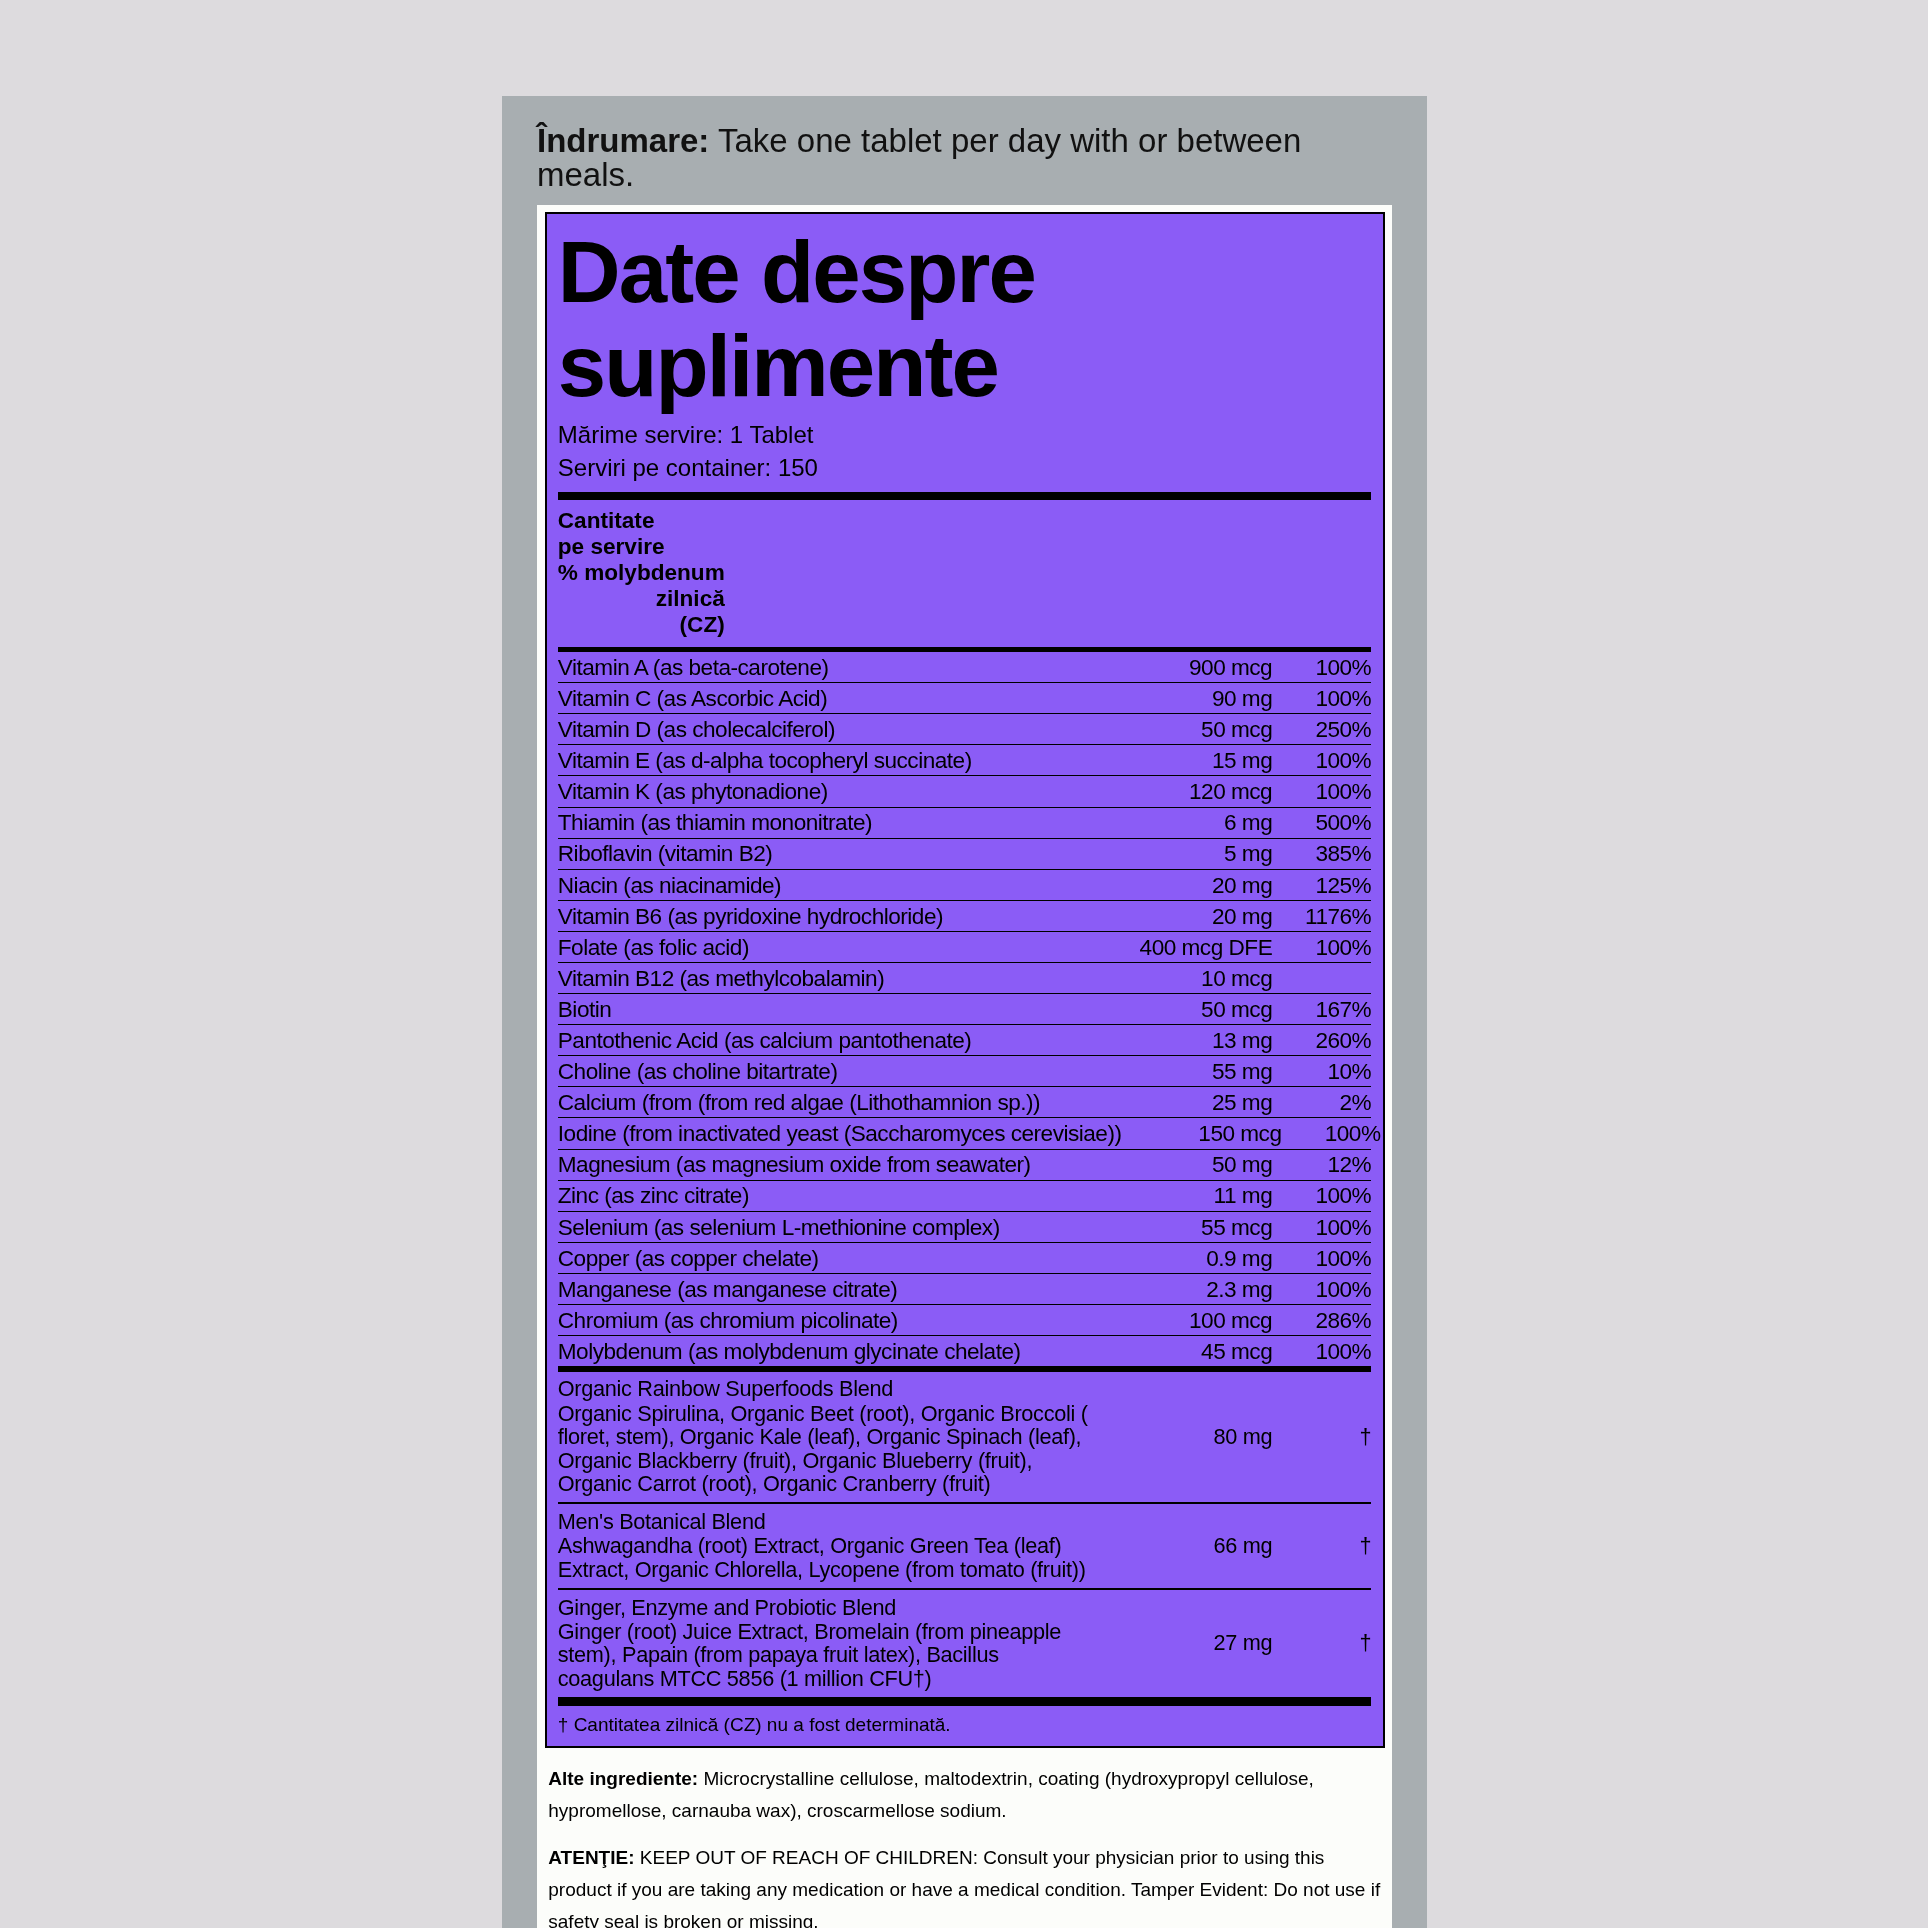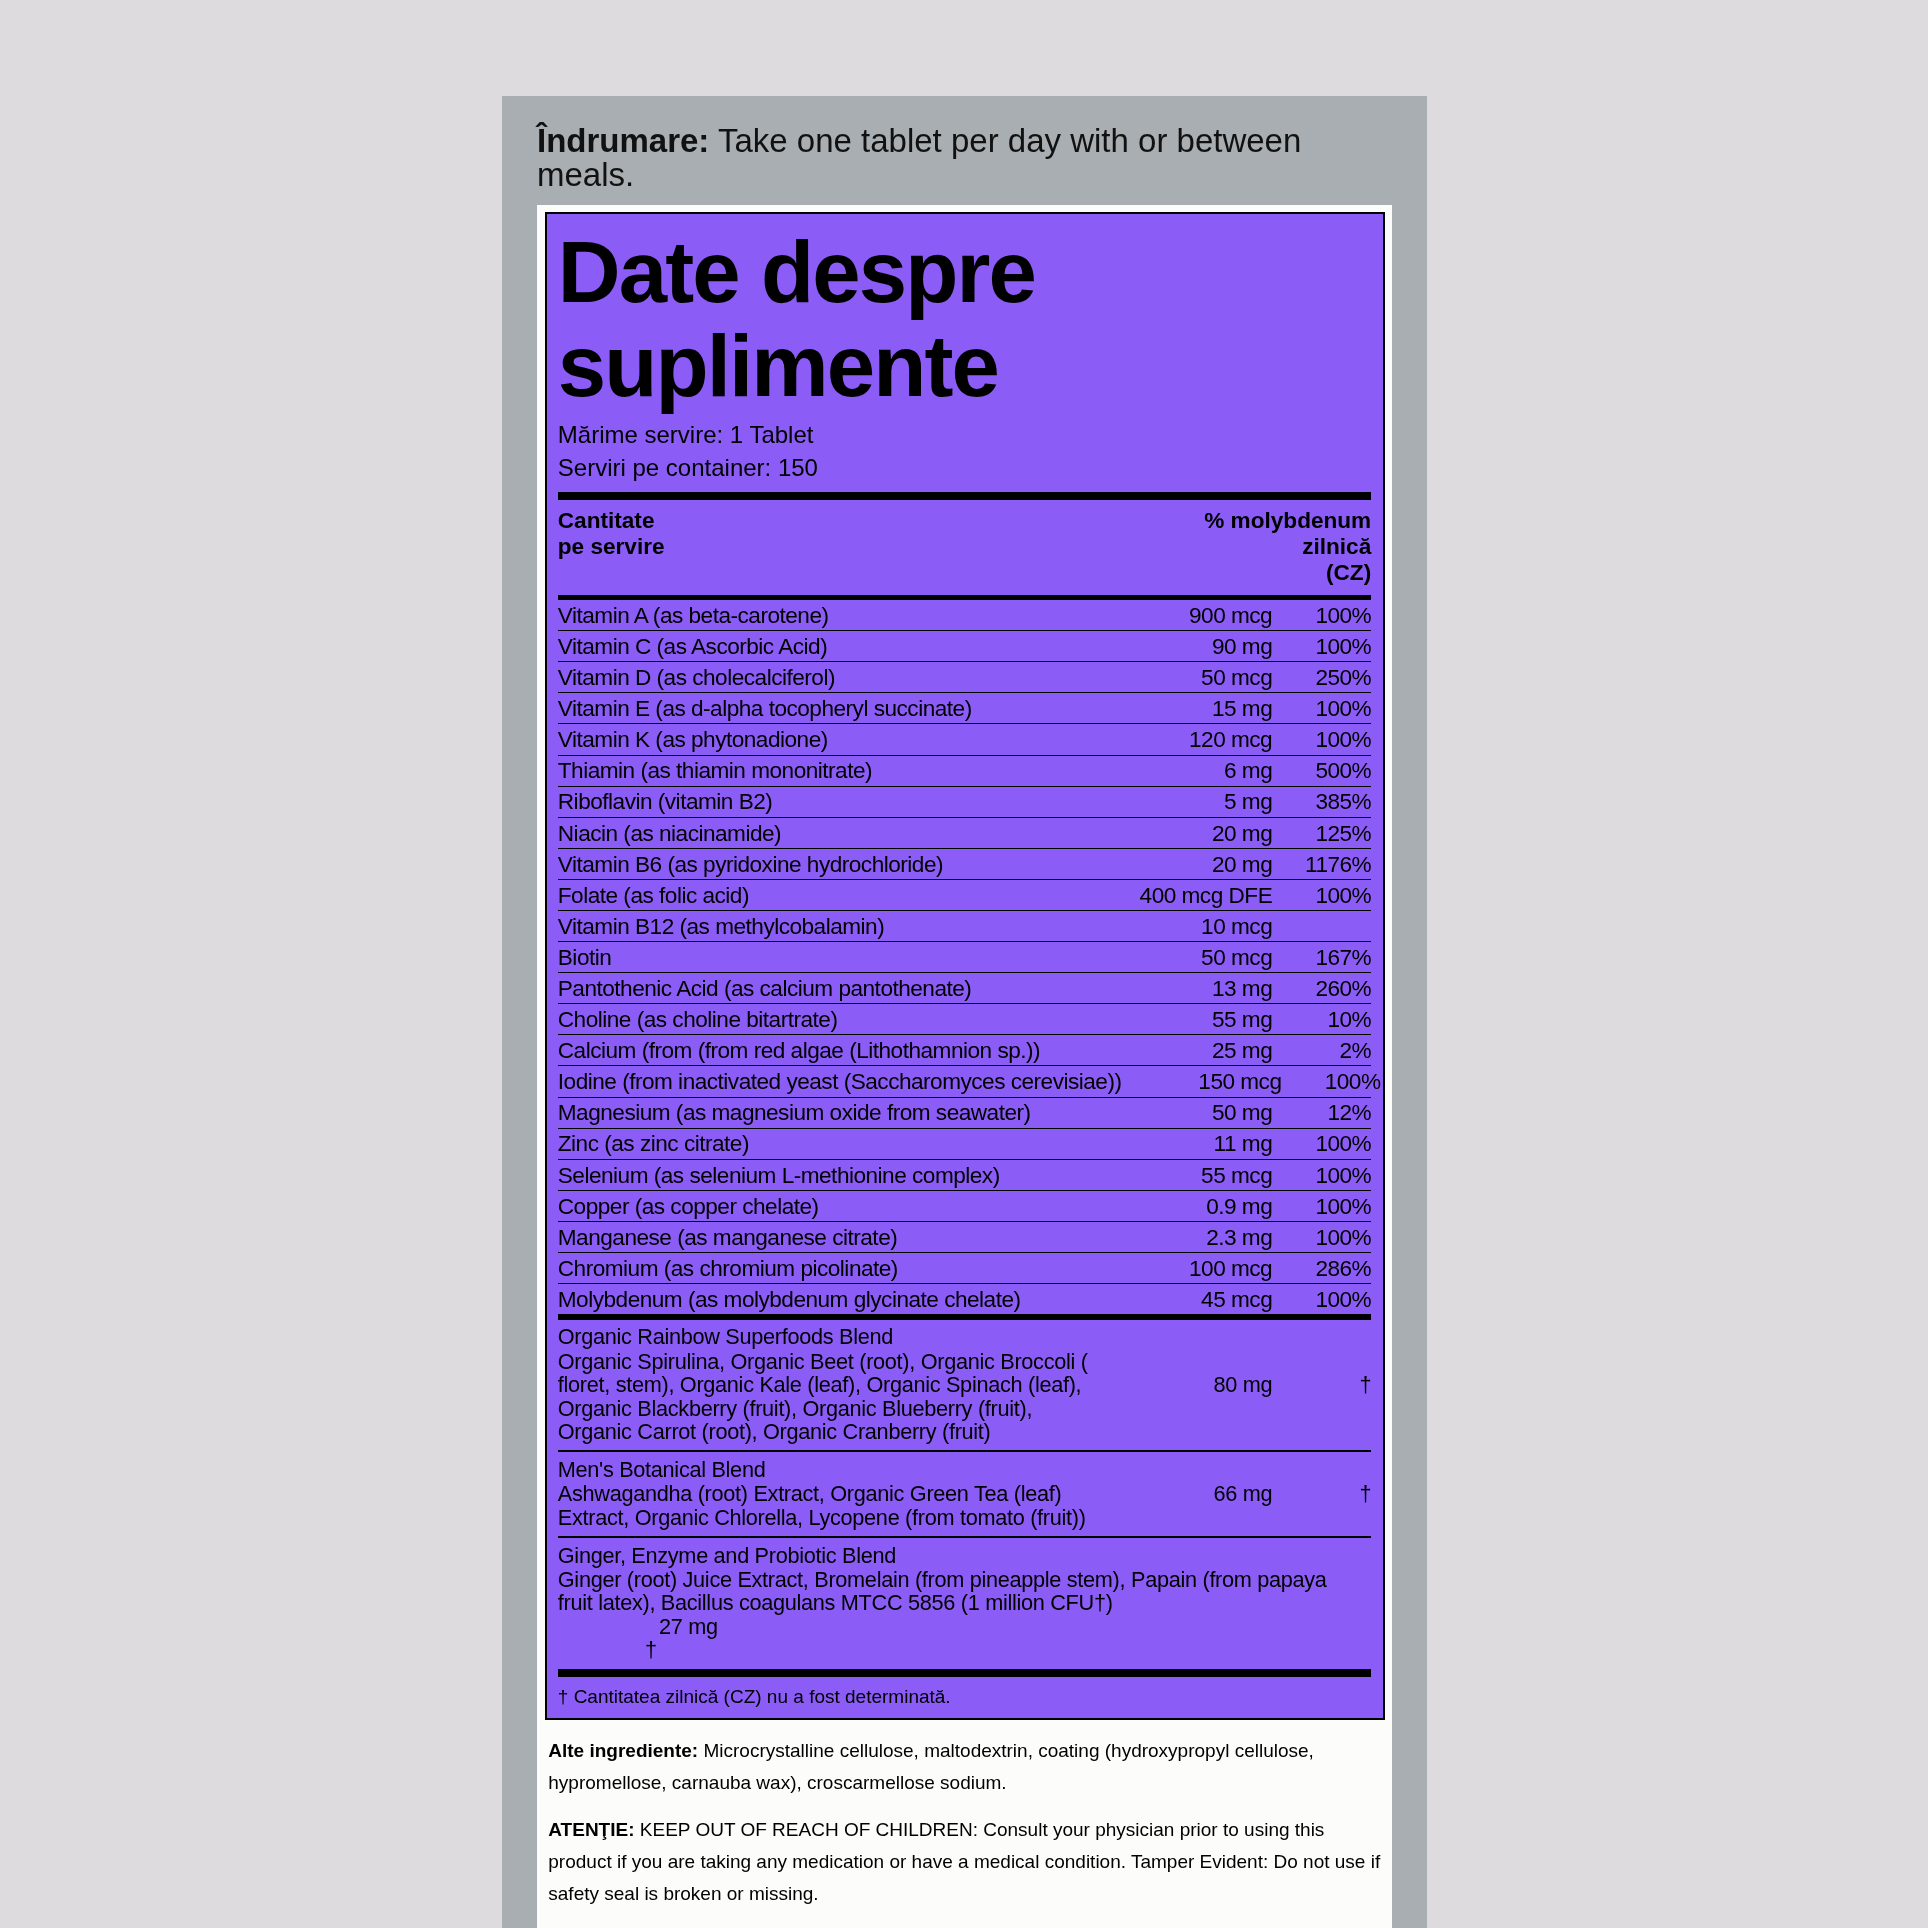--- a/index.html
+++ b/index.html
@@ -53,20 +53,21 @@
   .bar-5 { height: 4.7px; }
   .bar-6 { height: 5.6px; }
   .cols-header {
     display: flex;
     justify-content: space-between;
     align-items: flex-start;
     font-weight: bold;
     font-size: 22.6px;
     line-height: 26px;
     padding: 7.5px 0 9.4px 0;
+    flex-direction: column;
   }
   .cols-header .right { text-align: right; }
   .rows .row {
     display: flex;
     align-items: flex-end;
     border-bottom: 1.9px solid #000;
     padding: 3.8px 0 2.8px 0;
     font-size: 22.6px;
     line-height: 23.5px;
     letter-spacing: -0.5px;
@@ -77,21 +78,21 @@
   .row .dv { width: 99px; flex: none; text-align: right; white-space: nowrap; }
   .blends .blend-row {
     display: flex;
     align-items: stretch;
     border-bottom: 2.8px solid #000;
     padding: 5.6px 0 6.6px 0;
     font-size: 21.7px;
     line-height: 23.5px;
     letter-spacing: -0.3px;
   }
-  .blends .blend-row:last-child { border-bottom: none; flex-direction: column; }
+  .blends .blend-row:last-child { border-bottom: none; }
   .blend-row .blend-text { flex: 1; padding-right: 13px; }
   .blend-row .blend-name { margin-bottom: 0.9px; }
   .blend-row .amt {
     width: 160px; flex: none; 
     display: flex; align-items: center; justify-content: flex-end;
     white-space: nowrap;
   }
   .blend-row .dv {
     width: 99px; flex: none; text-align: right;
     display: flex; align-items: center; justify-content: flex-end;

